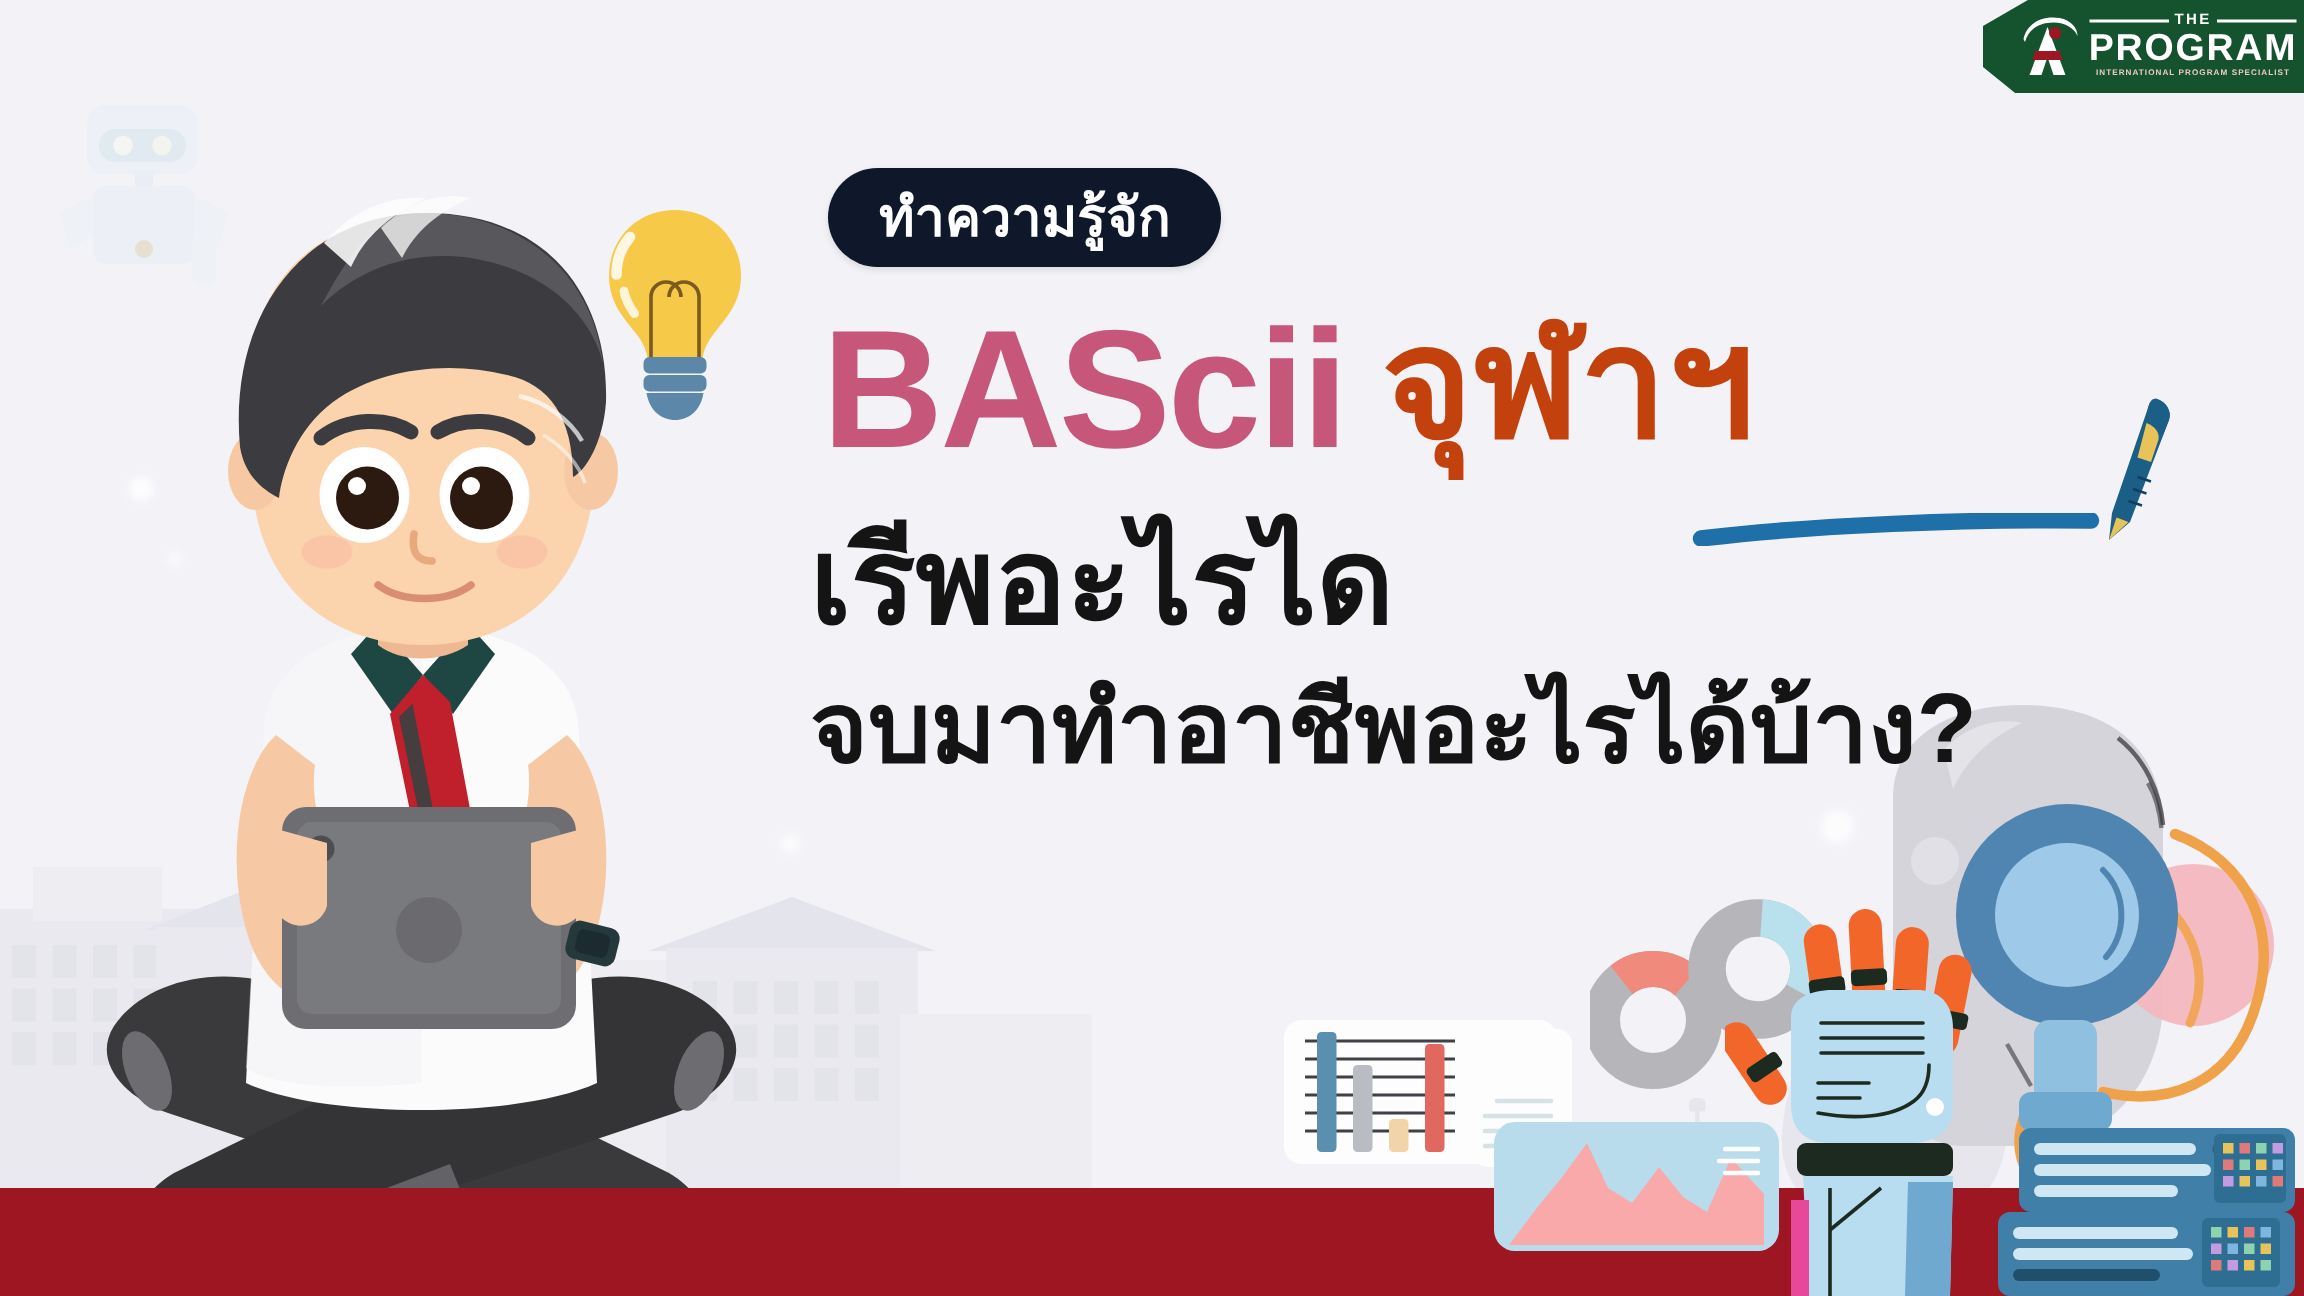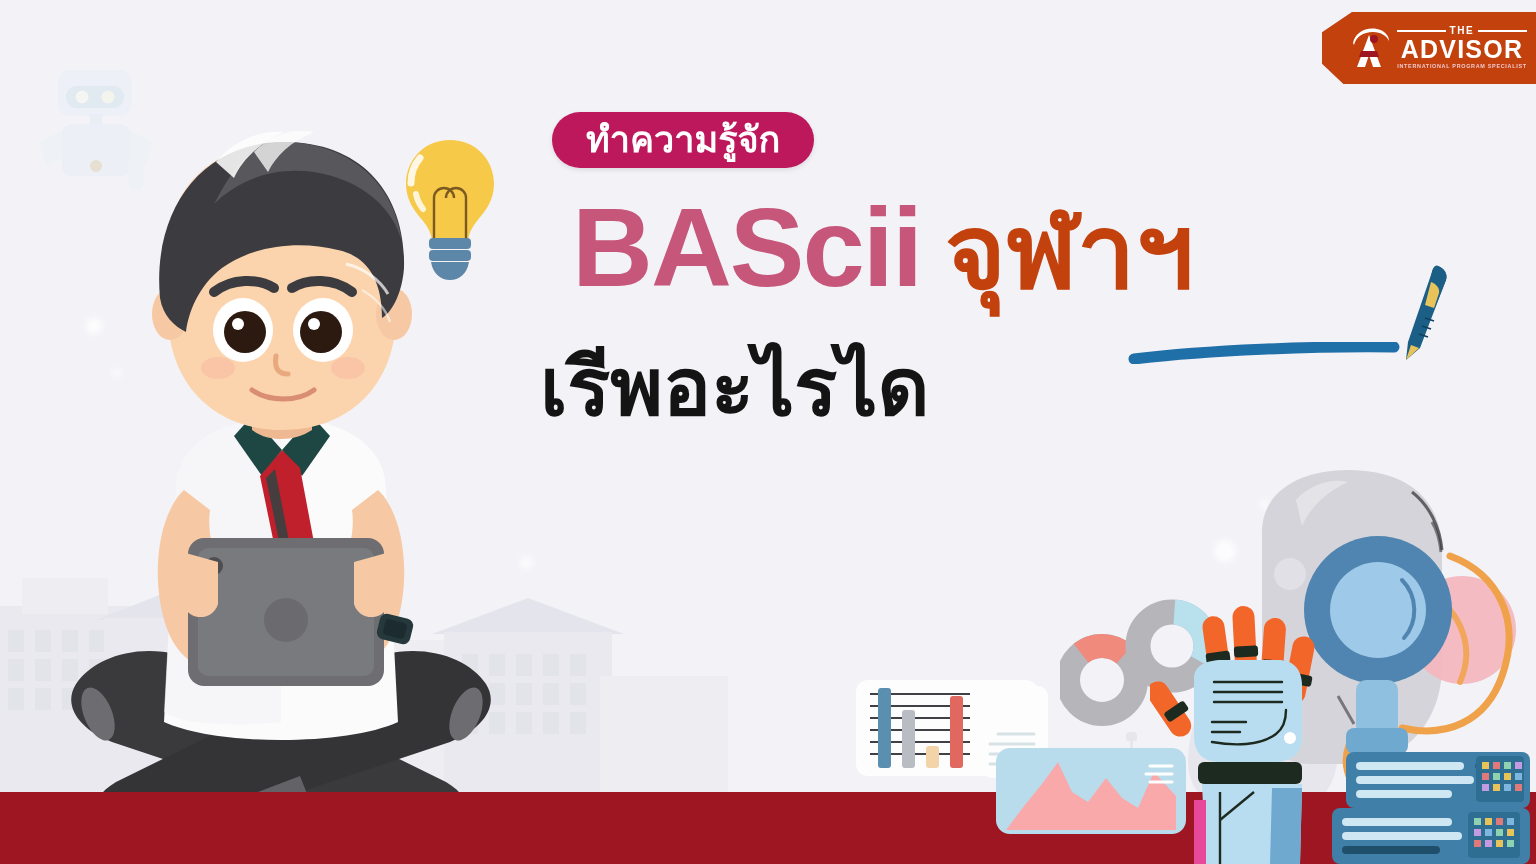--- a/index.html
+++ b/index.html
@@ -56,23 +56,23 @@
   #ground-band {
     position: absolute;
     left: 0; bottom: 0;
     width: 1536px; height: 72px;
     background: #9e1621;
   }
 
   
   #logo-banner {
     position: absolute;
-    top: 12px; right: 0;
-    width: 214px; height: 72px;
-    background: #c2410c;
+    top: 0; right: 0;
+    width: 214px; height: 62px;
+    background: #14532d;
     clip-path: polygon(14% 0%, 100% 0%, 100% 100%, 10% 100%, 0% 72%, 0% 28%);
     border-bottom-left-radius: 16px;
     display: flex;
     align-items: center;
     justify-content: center;
   }
   .logo-inner {
     display: flex;
     align-items: center;
     gap: 6px;
@@ -96,43 +96,42 @@
   .logo-tag {
     margin-top: 2px;
     color: #f0c9ce; font-size: 5.4px; font-weight: 700;
     letter-spacing: 0.72px; line-height: 1; white-space: nowrap;
   }
 
   
   #badge {
     position: absolute;
     left: 552px; top: 112px;
-    height: 56px;
+    height: 66px;
     padding: 0 34px;
-    background: #be185d;
+    background: #0f172a;
     border-radius: 33px;
     display: flex; align-items: center; justify-content: center;
     box-shadow: 0 2px 5px rgba(0,0,0,0.10);
   }
   #badge span {
     color: #ffffff;
     font-size: 36px;
     font-weight: 700;
     line-height: 1;
     white-space: nowrap;
   }
 
   #title-row {
     position: absolute;
-    left: 548px; top: 192px;
+    left: 548px; top: 204px;
     display: flex;
-    align-items: flex-end;
+    align-items: flex-start;
     gap: 24px;
     white-space: nowrap;
-    margin-left: 24px;
   }
   #title-en {
     color: #c6577b;
     font-size: 112px;
     font-weight: 700;
     line-height: 1;
     letter-spacing: -2px;
   }
   #title-th {
     color: #c2410c;
@@ -532,30 +531,31 @@
         <path d="M22 10 L34 42 L26 42 L22 30 L18 42 L10 42 Z" fill="#ffffff"></path>
         <circle cx="27" cy="14" r="4" fill="#9e1621"></circle>
         <path d="M14 26 L30 26 L32 32 L12 32 Z" fill="#9e1621"></path>
       </svg>
       <div class="logo-text">
         <div class="logo-the-row">
           <span class="logo-rule"></span>
           <span class="logo-the">THE</span>
           <span class="logo-rule"></span>
         </div>
-        <div class="logo-advisor">ADVISOR</div>
+        <div class="logo-advisor">PROGRAM</div>
         <div class="logo-tag">INTERNATIONAL PROGRAM SPECIALIST</div>
       </div>
     </div>
   </div>
 
   <div id="badge">
     <span>ทำความรู้จัก</span>
   </div>
 
   <div id="title-row">
     <span id="title-en">BAScii</span>
     <span id="title-th">จุฬาฯ</span>
   </div>
 
   <div id="line2">เรีพอะไรได</div>
+  <div id="line3">จบมาทำอาชีพอะไรได้บ้าง?</div>
 
 </div>
 
 </body></html>

